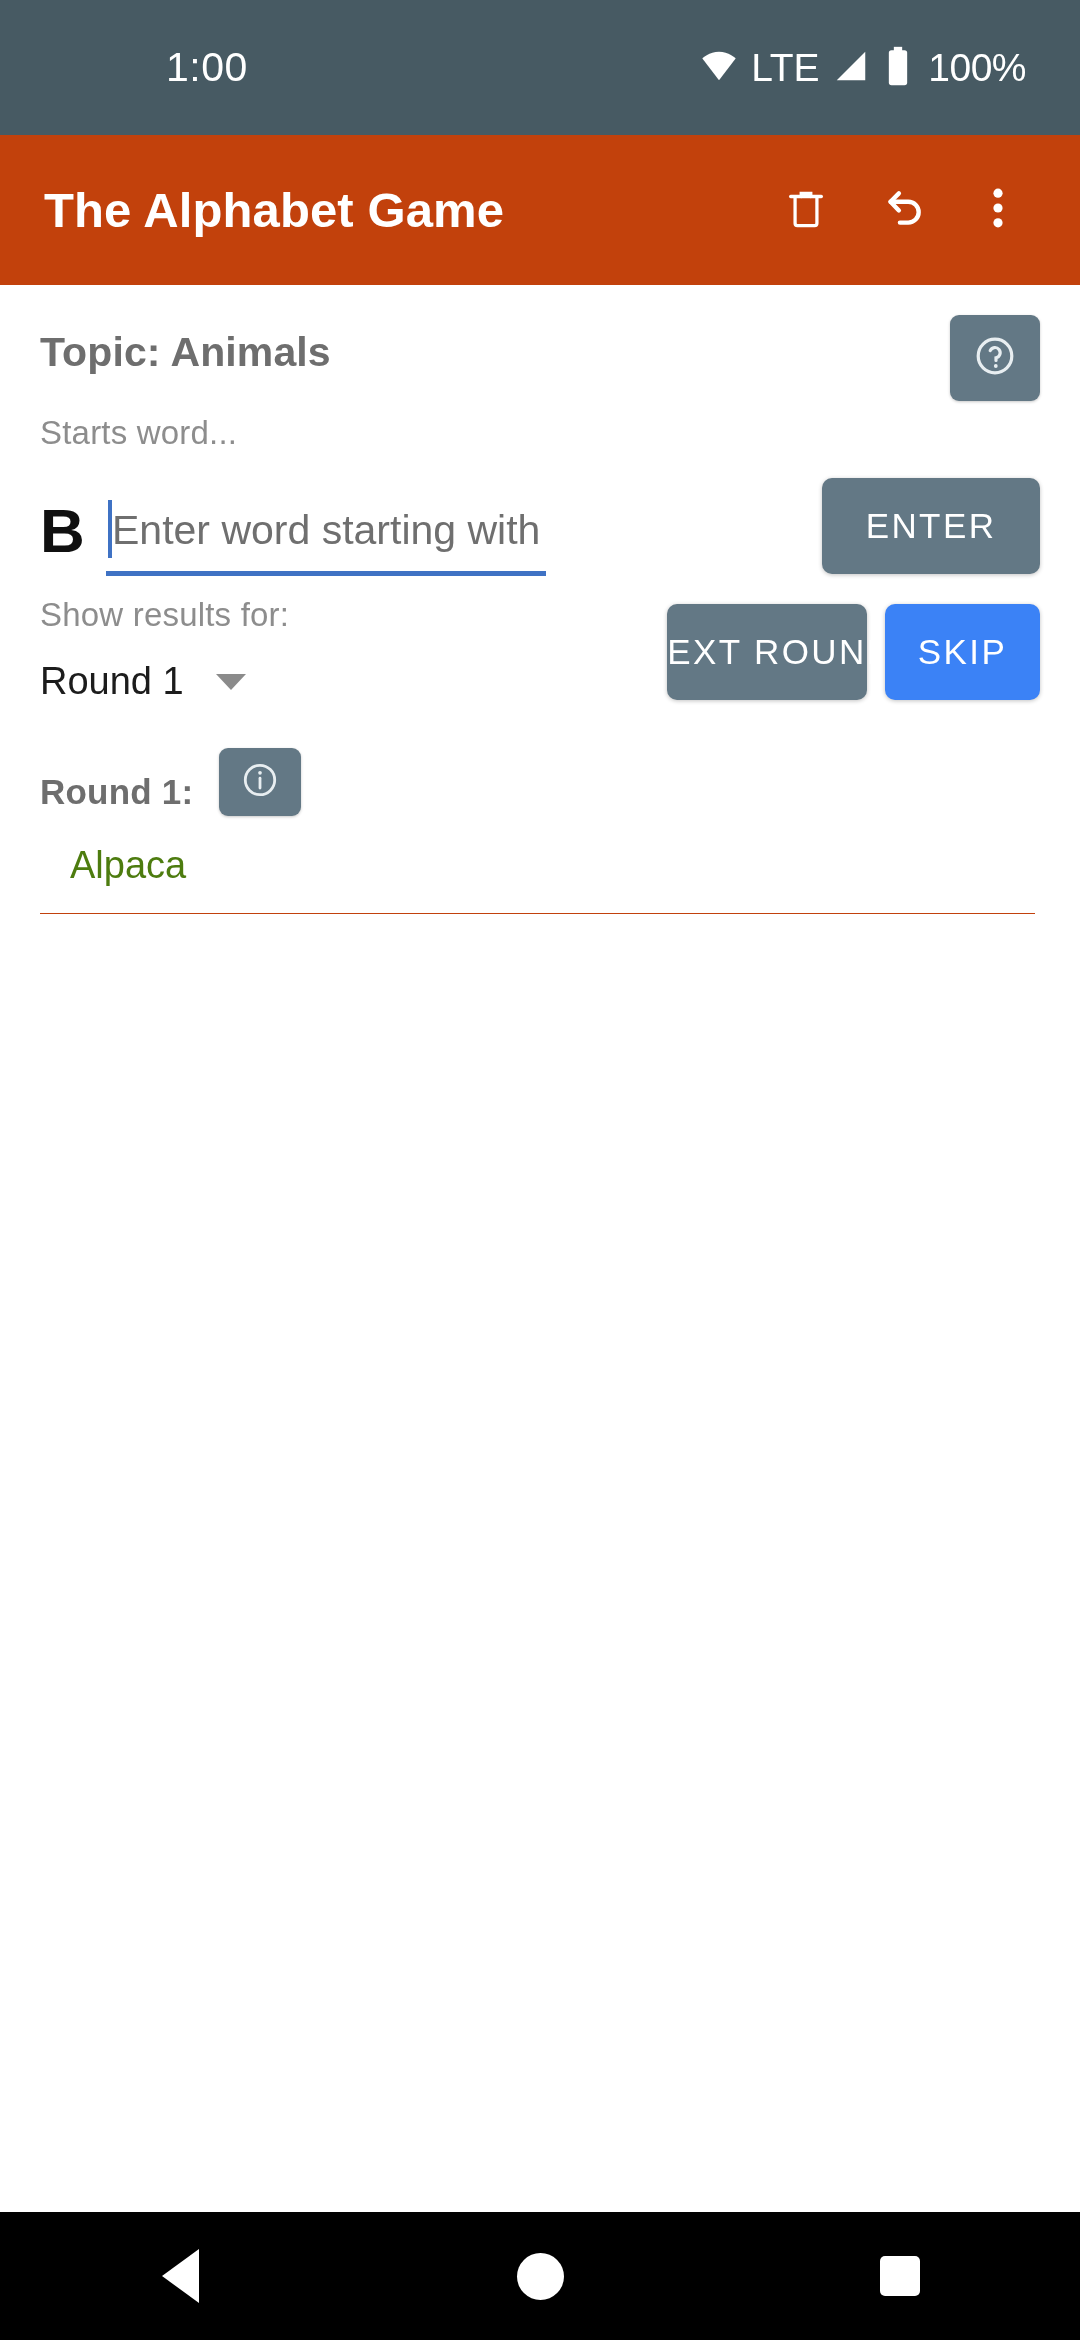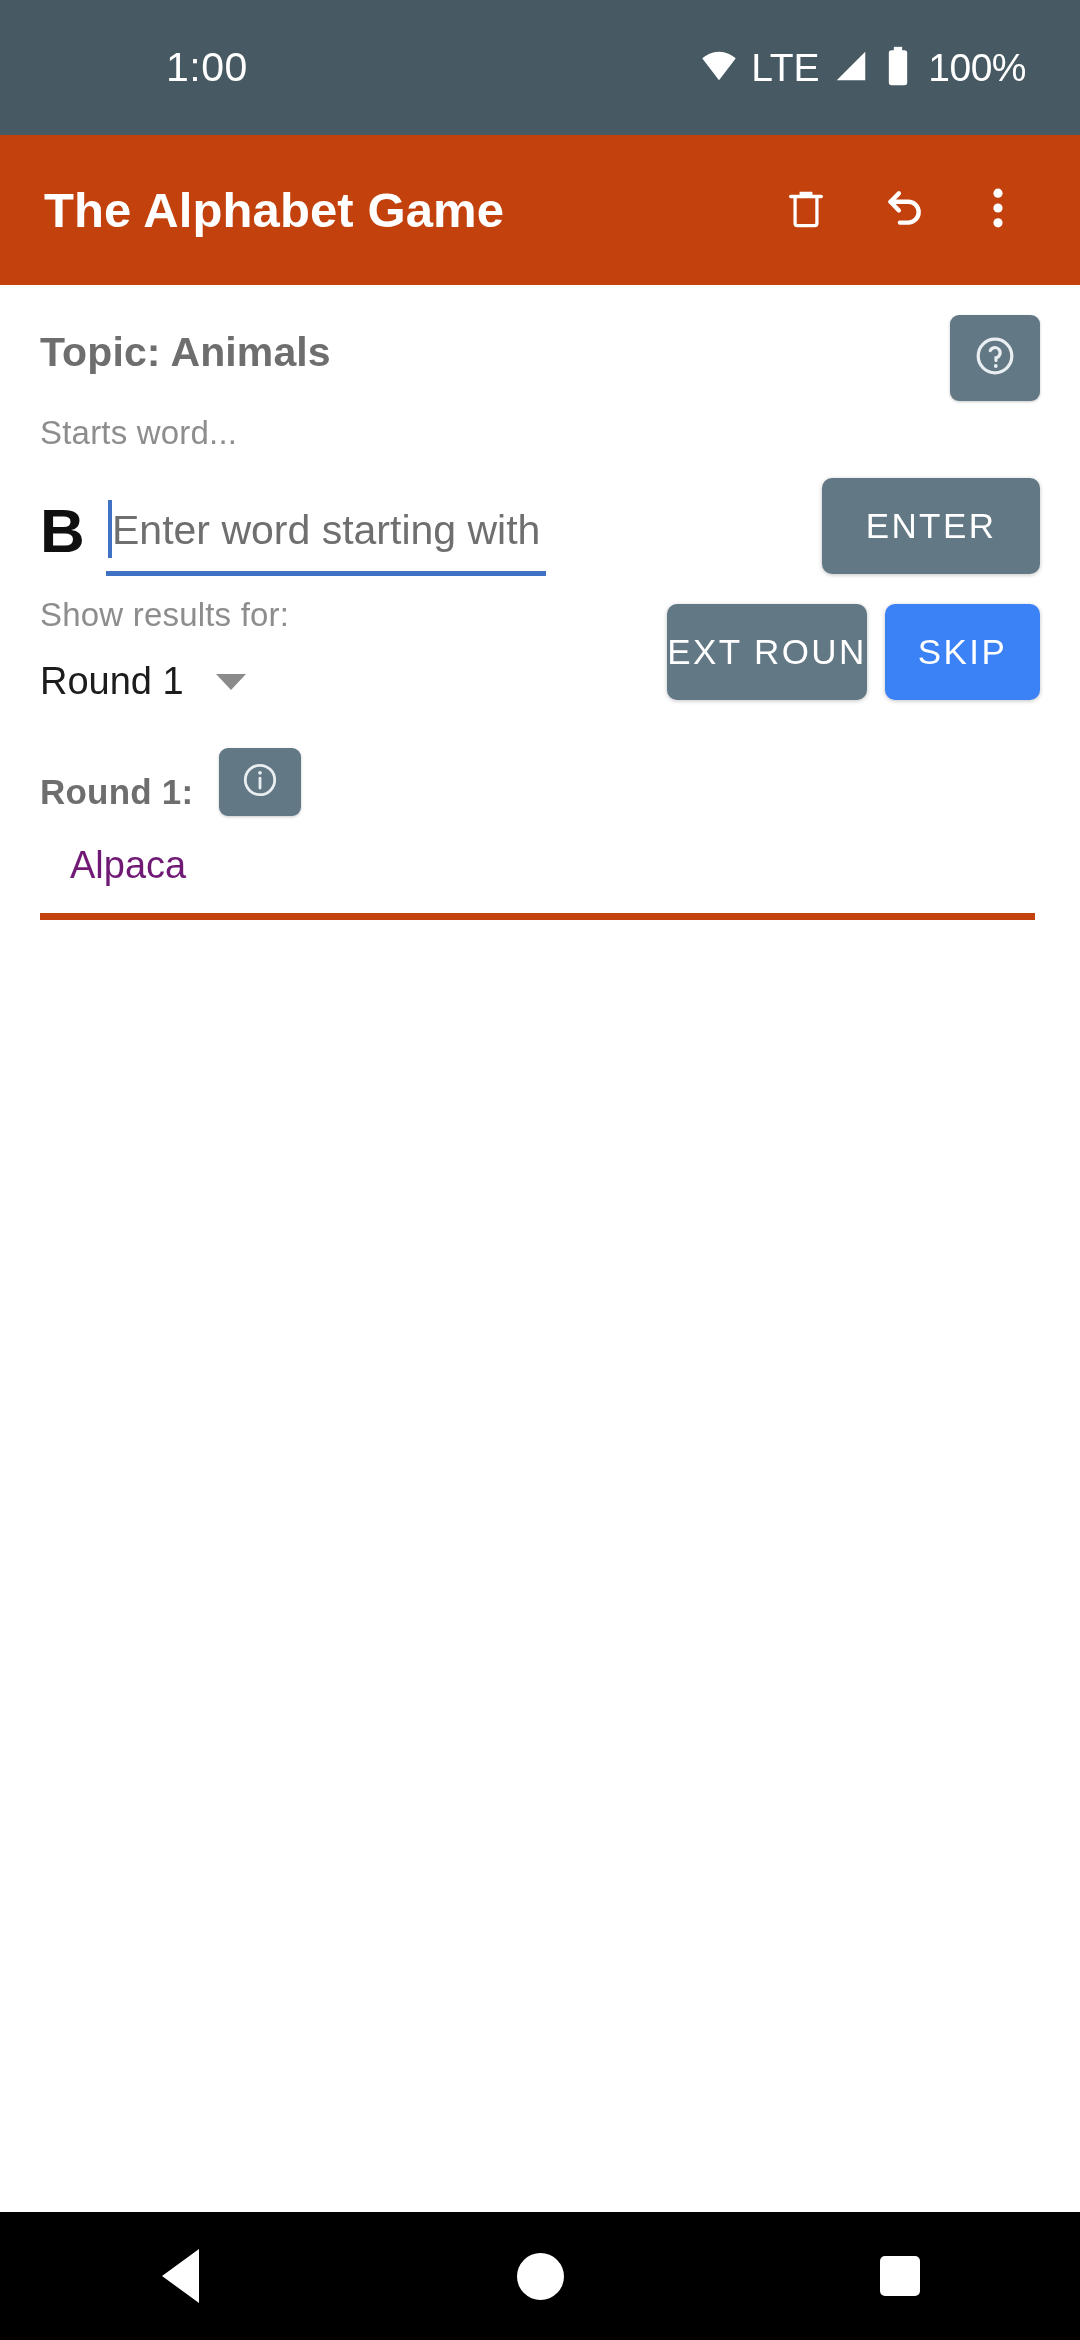--- a/index.html
+++ b/index.html
@@ -292,24 +292,24 @@
     align-items: center;
     justify-content: center;
     cursor: pointer;
     box-shadow: 0 1px 3px rgba(0,0,0,0.22);
   }
 
   
   #word-list { margin-top: 22px; }
   .word-item {
     font-size: 38px;
-    color: #701a75;
+    color: #4d7c0f;
     padding-left: 30px;
     padding-bottom: 26px;
-    border-bottom: 7px solid #c2410c;
+    border-bottom: 1px solid #c2410c;
     width: 995px;
     box-sizing: border-box;
   }
 
   
   #nav-bar {
     position: absolute;
     left: 0; top: 2212px;
     width: 1080px;
     height: 128px;

